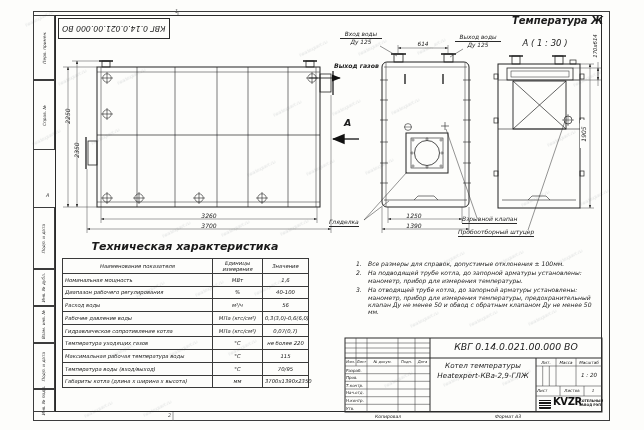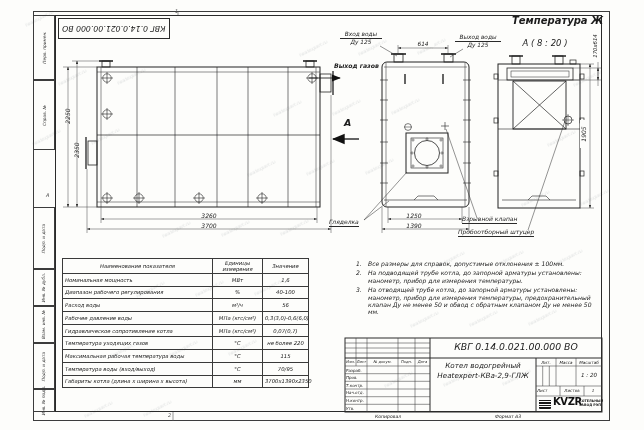--- a/index.html
+++ b/index.html
@@ -339,21 +339,21 @@
       <line x1="549.3" y1="366" x2="549.3" y2="386"></line>
       <line x1="560" y1="386" x2="560" y2="396"></line>
       <line x1="584" y1="386" x2="584" y2="396"></line>
     </g>
 
     <line x1="178" y1="11" x2="178" y2="15" stroke="#555" stroke-width=".6"></line>
     <line x1="173" y1="412" x2="173" y2="421" stroke="#555" stroke-width=".6"></line>
   </svg>
 
   <div class="dtxt ctr" style="left:512px;top:15px;width:90px;font-size:10px;font-weight:bold;">Температура Ж</div>
-  <div class="dtxt ctr" style="left:515px;top:39px;width:60px;font-size:8.5px;">А ( 8 : 20 )</div>
+  <div class="dtxt ctr" style="left:515px;top:39px;width:60px;font-size:8.5px;">А ( 1 : 30 )</div>
 
   <div class="dtxt rot" style="left:54px;top:112px;width:28px;height:8px;font-size:6px;">2250</div>
   <div class="dtxt rot" style="left:63px;top:146px;width:28px;height:8px;font-size:6px;">2350</div>
   <div class="dtxt ctr" style="left:189px;top:212.5px;width:40px;font-size:6px;">3260</div>
   <div class="dtxt ctr" style="left:189px;top:222.5px;width:40px;font-size:6px;">3700</div>
 
   <div class="dtxt ctr und" style="left:340px;top:31px;width:42px;font-size:5.8px;">Вход воды</div>
   <div class="dtxt ctr" style="left:340px;top:39px;width:42px;font-size:5.8px;">Ду 125</div>
   <div class="dtxt ctr und" style="left:455px;top:34px;width:46px;font-size:5.8px;">Выход воды</div>
   <div class="dtxt ctr" style="left:455px;top:42px;width:46px;font-size:5.8px;">Ду 125</div>
@@ -362,20 +362,21 @@
   <div class="dtxt" style="left:344px;top:118px;font-size:9.5px;font-weight:bold;">А</div>
   <div class="dtxt ctr" style="left:402px;top:212.5px;width:24px;font-size:6px;">1250</div>
   <div class="dtxt ctr" style="left:402px;top:222.5px;width:24px;font-size:6px;">1390</div>
   <div class="dtxt und" style="left:329px;top:219px;font-size:6px;">Гляделка</div>
   <div class="dtxt und" style="left:462px;top:216px;font-size:6px;">Взрывной клапан</div>
   <div class="dtxt und" style="left:458px;top:229px;font-size:6px;">Пробоотборный штуцер</div>
 
   <div class="dtxt rot" style="left:570px;top:130px;width:28px;height:8px;font-size:6px;background:#fdfdfb;">1905</div>
   <div class="dtxt rot" style="left:578px;top:42px;width:36px;height:8px;font-size:5.3px;">170х614</div>
 
+  <div class="dtxt ctr" style="left:62px;top:241px;width:246px;font-size:11px;font-weight:bold;">Техническая характеристика</div>
   <table class="tech">
     <colgroup>
         <col style="width:150px">
         <col style="width:50px">
         <col style="width:46px">
       </colgroup>
     <tbody>
         <tr>
       <th>Наименование показателя</th>
       <th style="white-space:normal;">Единицы измерения</th>
@@ -438,21 +439,21 @@
         <span class="n">2.</span>
         <span style="white-space:normal;">На подводящей трубе котла, до запорной арматуры установлены: манометр, прибор для измерения температуры.</span>
       </div>
     <div class="note">
         <span class="n">3.</span>
         <span style="white-space:normal;">На отводящей трубе котла, до запорной арматуры установлены: манометр, прибор для измерения температуры, предохранительный клапан Ду не менее 50 и обвод с обратным клапаном Ду не менее 50 мм.</span>
       </div>
   </div>
 
   <div class="tb ctr" style="left:430px;top:341px;width:172px;font-size:9.3px;text-align:center;">КВГ 0.14.0.021.00.000 ВО</div>
-  <div class="tb ctr" style="left:430px;top:361px;width:106px;font-size:7.2px;text-align:center;">Котел водогрейный</div>
+  <div class="tb ctr" style="left:430px;top:361px;width:106px;font-size:7.2px;text-align:center;">Котел температуры</div>
   <div class="tb ctr" style="left:430px;top:371px;width:106px;font-size:7.2px;text-align:center;">Heatexpert-КВа-2,9-ГЛЖ</div>
 
   <div class="tb" style="left:345.5px;top:359.5px;width:10px;font-size:3.7px;text-align:center;">Изм.</div>
   <div class="tb" style="left:356px;top:359.5px;width:11px;font-size:3.7px;text-align:center;">Лист</div>
   <div class="tb" style="left:367px;top:359.5px;width:31px;font-size:3.7px;text-align:center;">№ докум.</div>
   <div class="tb" style="left:398px;top:359.5px;width:17px;font-size:3.7px;text-align:center;">Подп.</div>
   <div class="tb" style="left:415px;top:359.5px;width:15px;font-size:3.7px;text-align:center;">Дата</div>
 
   <div class="tb" style="left:346px;top:367.5px;font-size:4px;">Разраб.</div>
   <div class="tb" style="left:346px;top:375px;font-size:4px;">Пров.</div>

